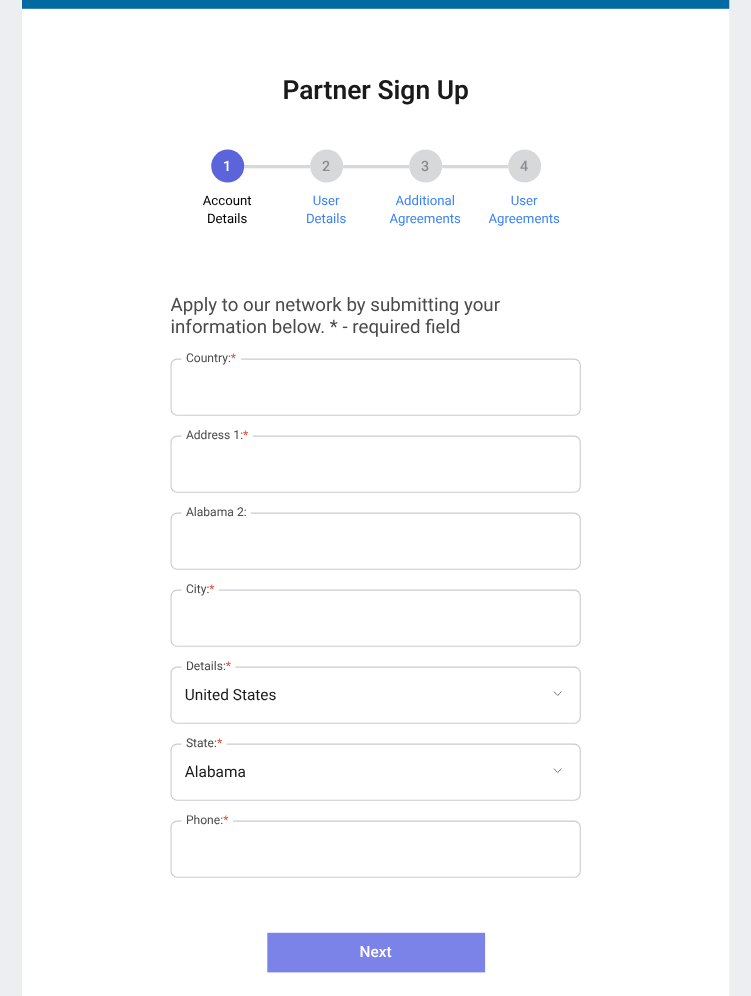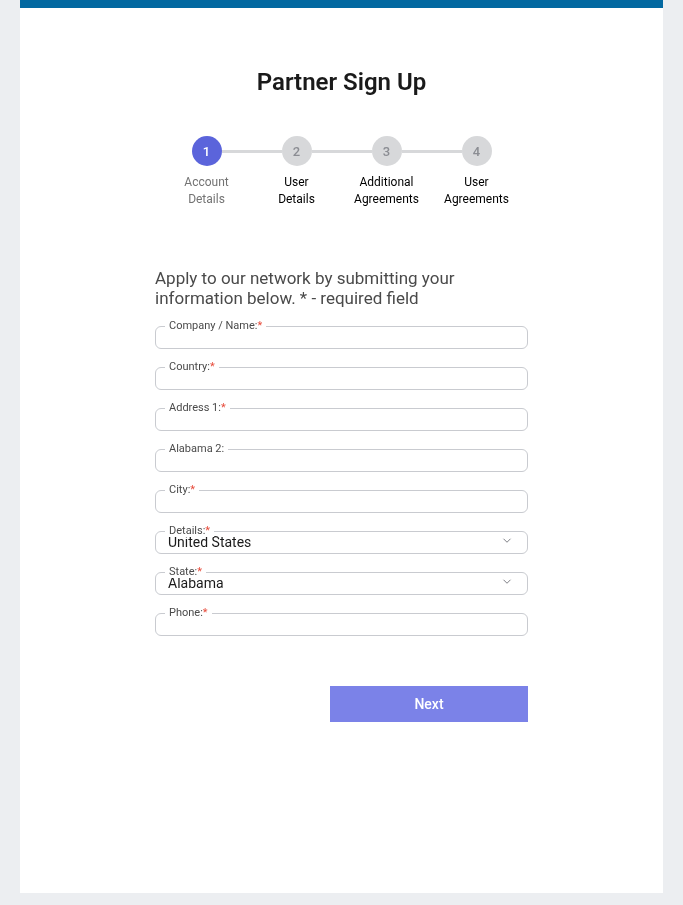--- a/index.html
+++ b/index.html
@@ -51,27 +51,27 @@
       font-weight: 500;
       z-index: 2;
     }
     .step.active .step-circle {
       background: #5b64db;
       color: #fff;
     }
     .step-label {
       text-align: center;
       font-size: 12px;
-      color: #000000;
+      color: #3b82f6;
       margin-top: 8px;
       line-height: 1.4;
       white-space: pre-line;
     }
     .step.active .step-label {
-      color: #737373;
+      color: #000000;
     }
     .step-connector {
       position: absolute;
       top: 14px;
       left: 60px;
       width: 60px;
       height: 3px;
       background: #d7d8da;
       z-index: 1;
     }
@@ -104,21 +104,21 @@
       padding: 0 4px;
       font-size: 11px;
       color: #4a4a4a;
       z-index: 1;
     }
     .field-label .req {
       color: #e74c3c;
     }
     .field-input, .field-select {
       width: 100%;
-      height: 23px;
+      height: 52px;
       border: 1px solid #c9cbd0;
       border-radius: 6px;
       padding: 0 12px;
       font-size: 14px;
       color: #1a1a1a;
       background: #fff;
       outline: none;
       font-family: inherit;
     }
     .field-select {
@@ -138,21 +138,21 @@
     }
     .chevron svg {
       width: 14px;
       height: 14px;
       stroke: #6b6d73;
       fill: none;
       stroke-width: 1.5;
     }
     .button-row {
       display: flex;
-      justify-content: flex-end;
+      justify-content: center;
       margin-top: 50px;
     }
     .btn-next {
       background: #7b82e8;
       color: #fff;
       border: none;
       width: 198px;
       height: 36px;
       font-size: 14px;
       font-weight: 500;
@@ -188,24 +188,20 @@
     <div class="step">
       <div class="step-circle">4</div>
       <div class="step-label">User
 Agreements</div>
     </div>
   </div>
 
   <div class="form-wrapper">
     <p class="form-instruction">Apply to our network by submitting your information below. * - required field</p>
 
-    <div class="field-group">
-      <label class="field-label"><span>Company / Name:</span><span class="req">*</span></label>
-      <input type="text" class="field-input" value="" style="">
-    </div>
 
     <div class="field-group">
       <label class="field-label"><span>Country:</span><span class="req">*</span></label>
       <input type="text" class="field-input" value="" style="">
     </div>
 
     <div class="field-group">
       <label class="field-label"><span>Address 1:</span><span class="req">*</span></label>
       <input type="text" class="field-input" value="" style="">
     </div>

